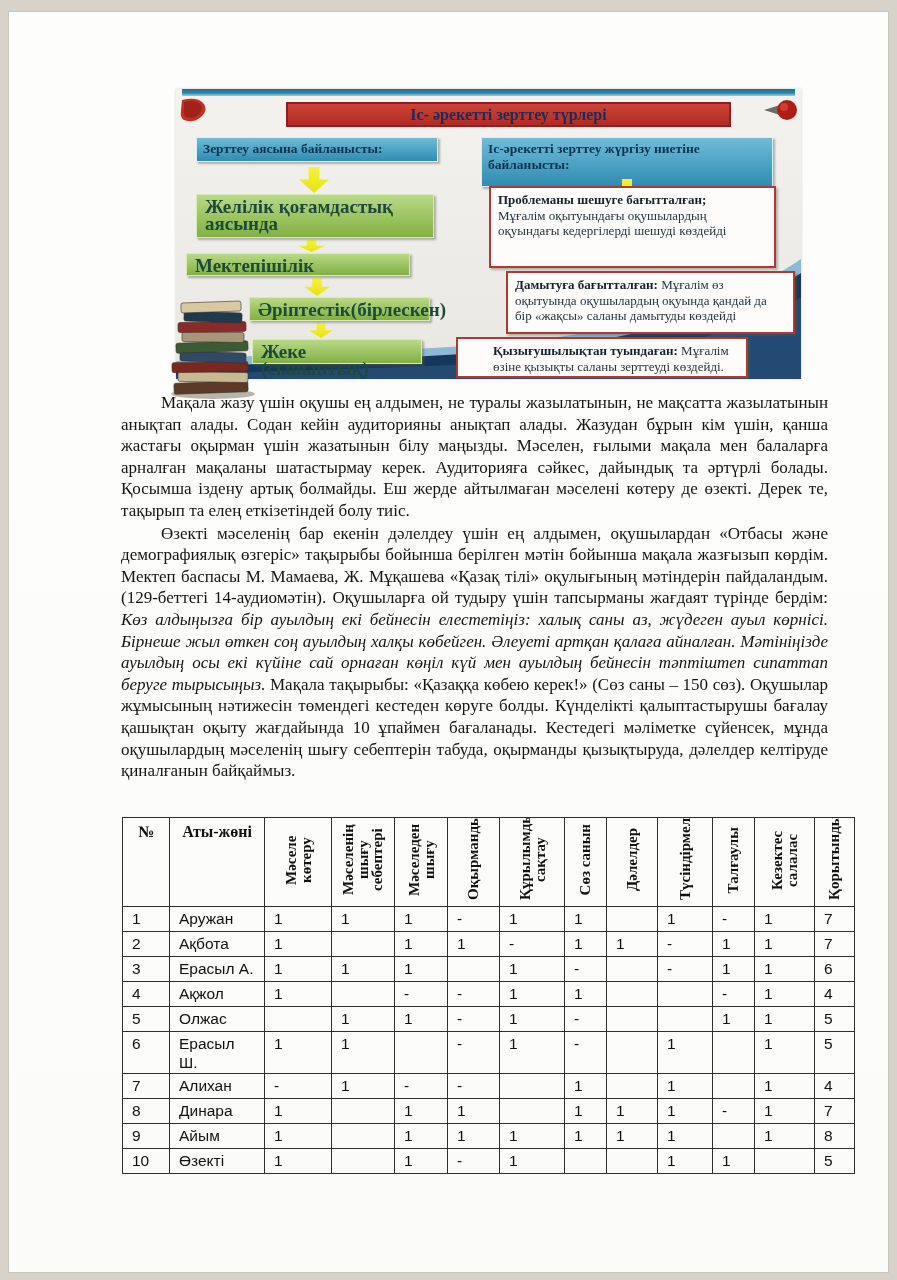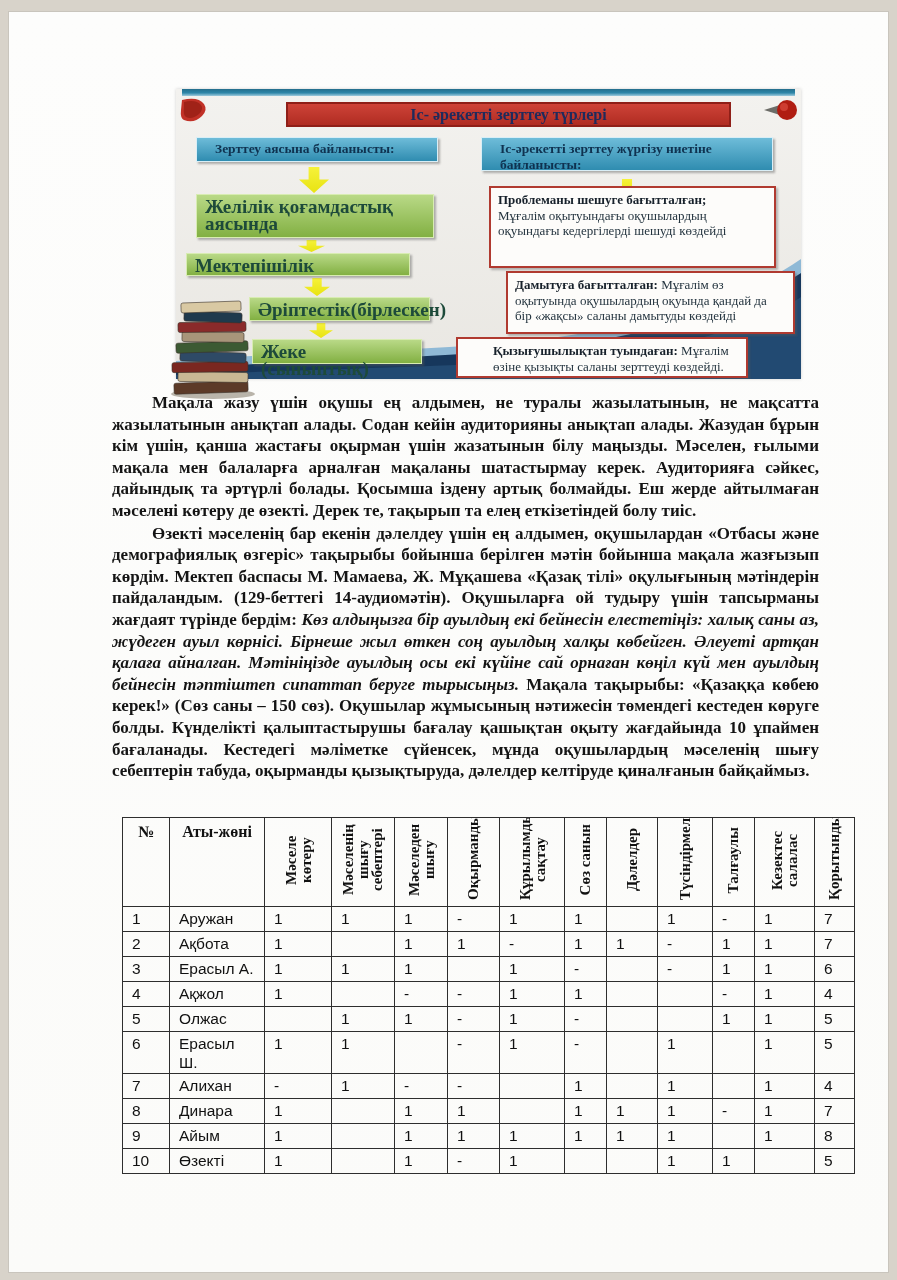--- a/index.html
+++ b/index.html
@@ -11,23 +11,23 @@
   
   .slide{position:absolute;left:167px;top:77px;width:625px;height:290px;
          background:linear-gradient(#f3f2ef,#e9e7e2);box-shadow:0 0 3px rgba(0,0,0,.18);overflow:hidden;}
   .topbar{position:absolute;left:6px;top:0;width:613px;height:7px;
           background:linear-gradient(#246e8c,#2e86a8 55%,#9fcbdd);}
   .slide-title{position:absolute;left:110px;top:13px;width:445px;height:25px;z-index:3;
           background:linear-gradient(#ce4338,#b02c22);border:2px solid #8f1f18;box-sizing:border-box;
           color:#1e2a5c;font-weight:bold;font-size:16px;text-align:center;line-height:21px;}
   .bluebox{position:absolute;z-index:3;background:linear-gradient(#6ebcd9,#2f8cb0);
           border:1px solid #d9eef6;box-shadow:2px 2px 2px rgba(90,90,90,.45);box-sizing:border-box;
-          color:#0f3250;font-weight:bold;font-size:13.5px;line-height:16px;padding:3px 18px;}
+          color:#0f3250;font-weight:bold;font-size:13.5px;line-height:16px;padding:3px 6px;}
   .bb-left{left:20px;top:48px;width:242px;height:25px;}
-  .bb-right{left:305px;top:48px;width:292px;height:34px;}
+  .bb-right{left:305px;top:48px;width:292px;height:50px;}
   .greenbox{position:absolute;z-index:3;background:linear-gradient(#b9d987,#82b042);
           border:1px solid #d8ecb2;box-shadow:2px 2px 2px rgba(90,90,90,.45);box-sizing:border-box;
           color:#1d4a3a;font-weight:bold;font-size:19px;line-height:17px;padding:3px 8px;}
   .gb0{left:20px;top:105px;width:238px;height:44px;}
   .gb1{left:10px;top:164px;width:224px;height:23px;}
   .gb2{left:73px;top:208px;width:181px;height:24px;}
   .gb3{left:76px;top:250px;width:170px;height:25px;}
   .arrow{position:absolute;z-index:3;background:linear-gradient(#f6f23a,#e8e312);
          clip-path:polygon(32% 0,68% 0,68% 48%,100% 48%,50% 100%,0 48%,32% 48%);
          filter:drop-shadow(1px 1px 1px rgba(80,90,40,.8));}
@@ -42,21 +42,21 @@
   .redbox b{color:#17212b;}
   .rb0{left:313px;top:97px;width:287px;height:82px;}
   .rb1{left:330px;top:182px;width:289px;height:63px;}
   .rb2{left:280px;top:248px;width:292px;height:41px;padding-left:35px;}
   .swoosh{position:absolute;left:0;bottom:0;z-index:1;}
 
   
   .books{position:absolute;left:159px;top:282px;z-index:6;}
 
   
-  .textblock{position:absolute;left:103px;top:380px;width:707px;color:#141414;font-weight:bold;}
+  .textblock{position:absolute;left:112px;top:380px;width:707px;color:#141414;}
   .textblock p{margin:0;text-align:justify;text-indent:40px;font-size:17px;line-height:21.6px;}
   .textblock p + p{margin-top:1px;}
   .textblock em{font-style:italic;}
 
   
   table.results{position:absolute;left:113px;top:805px;border-collapse:collapse;table-layout:fixed;
           color:#111;}
   table.results th,table.results td{border:1.5px solid #2e2e2e;box-sizing:border-box;overflow:hidden;}
   table.results thead th{height:86px;font-family:"Liberation Serif",serif;font-weight:bold;
           font-size:15px;text-align:center;vertical-align:middle;padding:2px 1px;}

